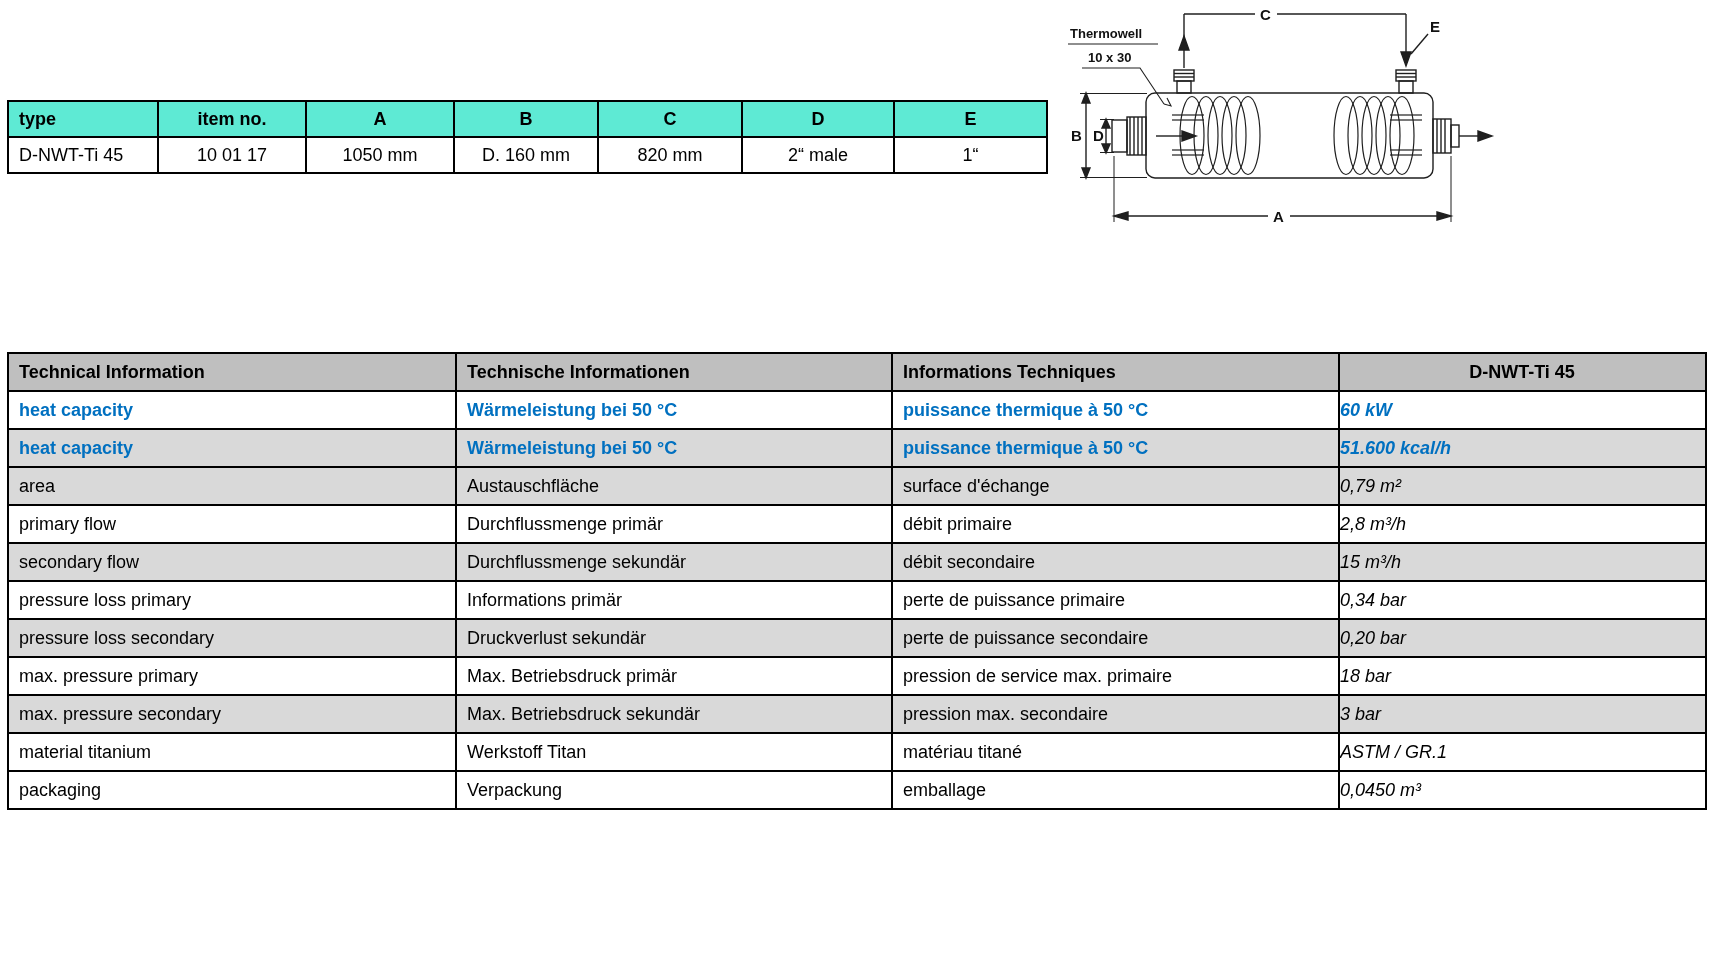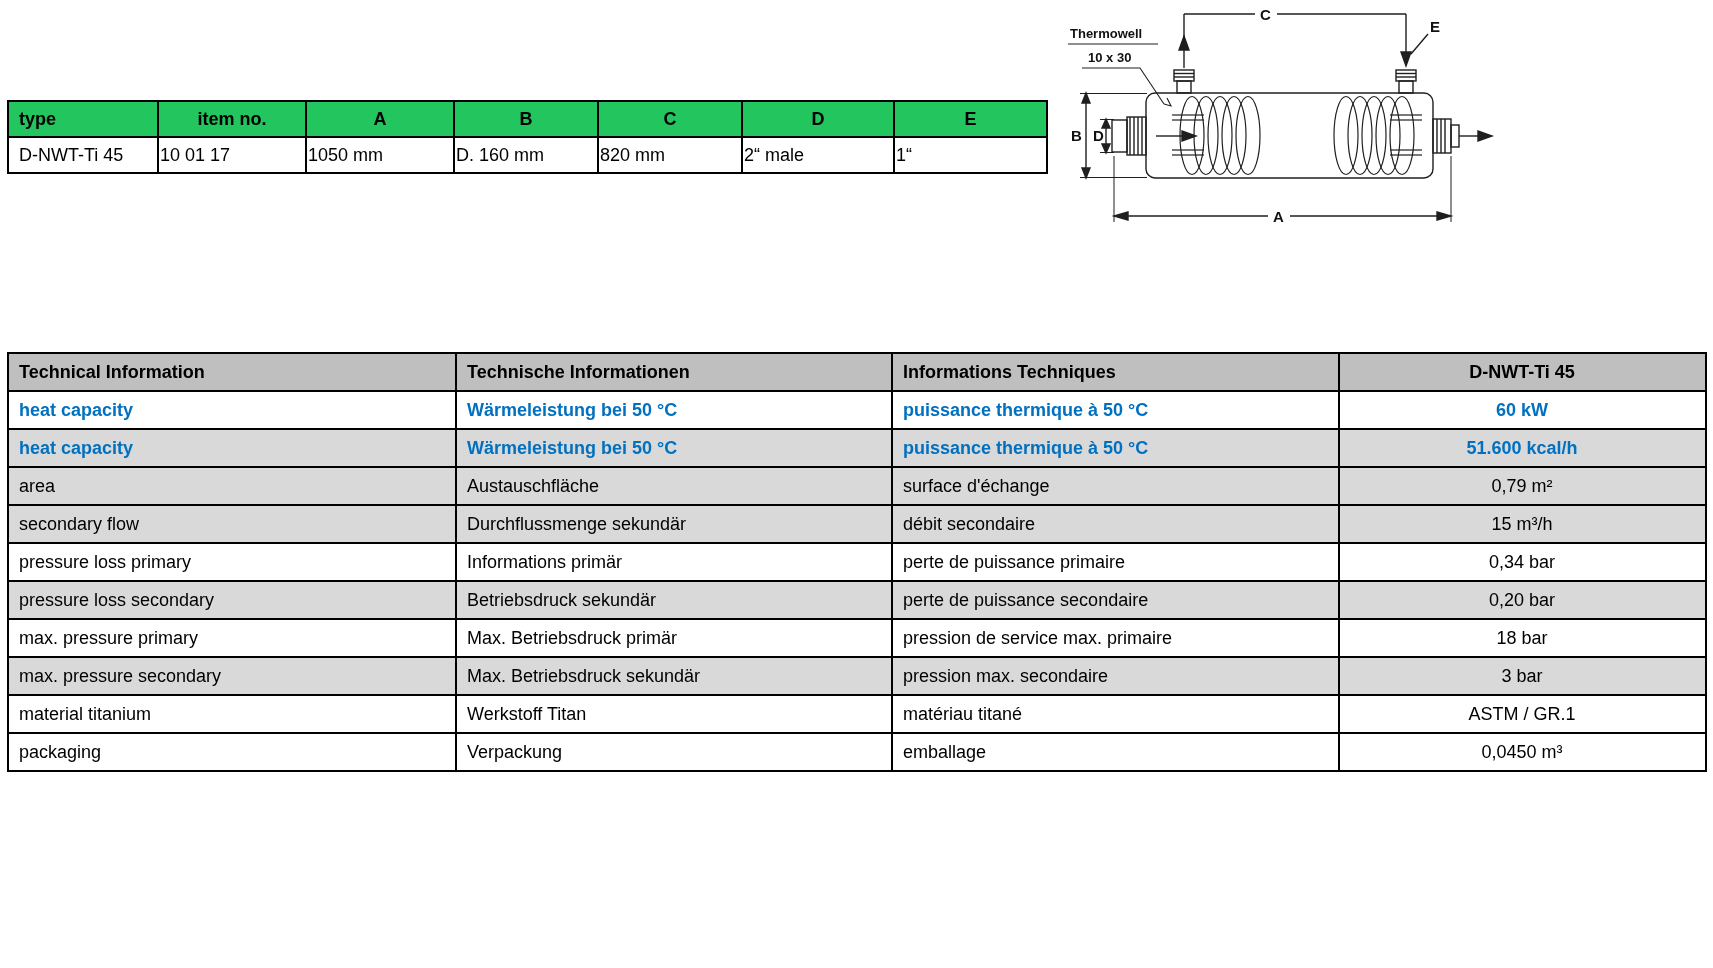--- a/index.html
+++ b/index.html
@@ -8,30 +8,30 @@
     width:1713px;height:968px;
     font-family:"Liberation Sans","DejaVu Sans",sans-serif;
     color:#000;
     overflow:hidden;
   }
   table{border-collapse:collapse;table-layout:fixed;}
   td,th{border:2px solid #000;overflow:hidden;white-space:nowrap;}
 
   
   .dims-table{position:absolute;left:7px;top:100px;width:1039px;font-size:18px;}
-  .dims-table th{background:#22c55e;font-weight:700;height:32px;text-align:center;}
-  .dims-table td{background:#fff;height:32px;text-align:left;}
+  .dims-table th{background:#5eead4;font-weight:700;height:32px;text-align:center;}
+  .dims-table td{background:#fff;height:32px;text-align:center;}
   .dims-table th.first,.dims-table td.first{text-align:left;padding-left:10px;}
 
   
   .spec-table{position:absolute;left:7px;top:352px;width:1698px;font-size:18px;}
   .spec-table th{background:#bfbfbf;font-weight:700;text-align:left;padding-left:10px;height:34px;}
   .spec-table th.val{text-align:center;padding-left:0;}
   .spec-table td{height:34px;padding-left:10px;margin-top:32px;}
-  .spec-table td.val{text-align:center;padding-left:0;}
+  .spec-table td.val{text-align:left;padding-left:0;font-style:italic;}
   .spec-table tr.alt td{background:#d9d9d9;}
   .spec-table tr.blue td{color:var(--accent,#0070C0);font-weight:700;}
 
   
   .drawing{position:absolute;left:1040px;top:0;width:673px;height:240px;}
   .drawing svg{display:block;}
   .dwg-label{font-family:"Liberation Sans","DejaVu Sans",sans-serif;font-weight:700;font-size:15px;fill:#111;}
   .dwg-note{font-family:"Liberation Sans","DejaVu Sans",sans-serif;font-weight:700;font-size:13px;fill:#111;}
 </style>
 </head>
@@ -213,35 +213,41 @@
     <td>Wärmeleistung bei 50 °C</td>
     <td>puissance thermique à 50 °C</td>
     <td class="val">51.600 kcal/h</td>
   </tr>
   <tr class="alt">
     <td>area</td>
     <td>Austauschfläche</td>
     <td>surface d'échange</td>
     <td class="val">0,79 m²</td>
   </tr>
+  <tr>
+    <td>primary flow</td>
+    <td>Durchflussmenge primär</td>
+    <td>débit primaire</td>
+    <td class="val">2,8 m³/h</td>
+  </tr>
   <tr class="alt">
     <td>secondary flow</td>
     <td>Durchflussmenge sekundär</td>
     <td>débit secondaire</td>
     <td class="val">15 m³/h</td>
   </tr>
   <tr>
     <td>pressure loss primary</td>
     <td>Informations primär</td>
     <td>perte de puissance primaire</td>
     <td class="val">0,34 bar</td>
   </tr>
   <tr class="alt">
     <td>pressure loss secondary</td>
-    <td>Betriebsdruck sekundär</td>
+    <td>Druckverlust sekundär</td>
     <td>perte de puissance secondaire</td>
     <td class="val">0,20 bar</td>
   </tr>
   <tr>
     <td>max. pressure primary</td>
     <td>Max. Betriebsdruck primär</td>
     <td>pression de service max. primaire</td>
     <td class="val">18 bar</td>
   </tr>
   <tr class="alt">

